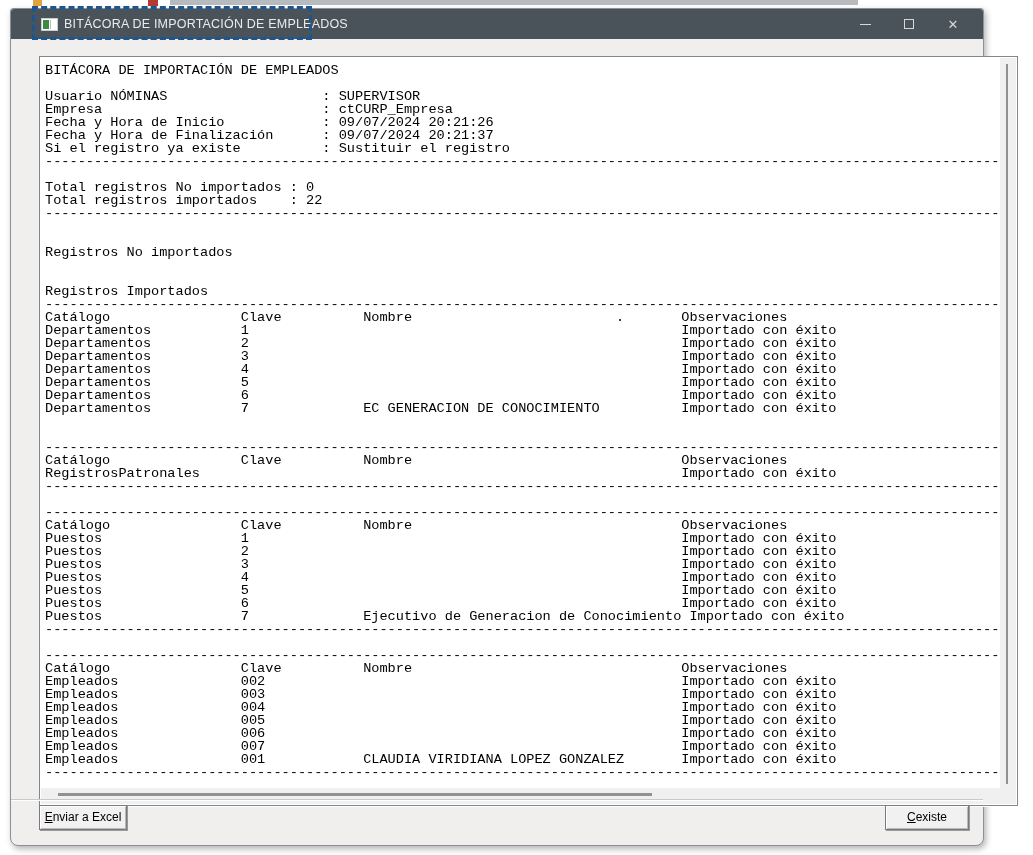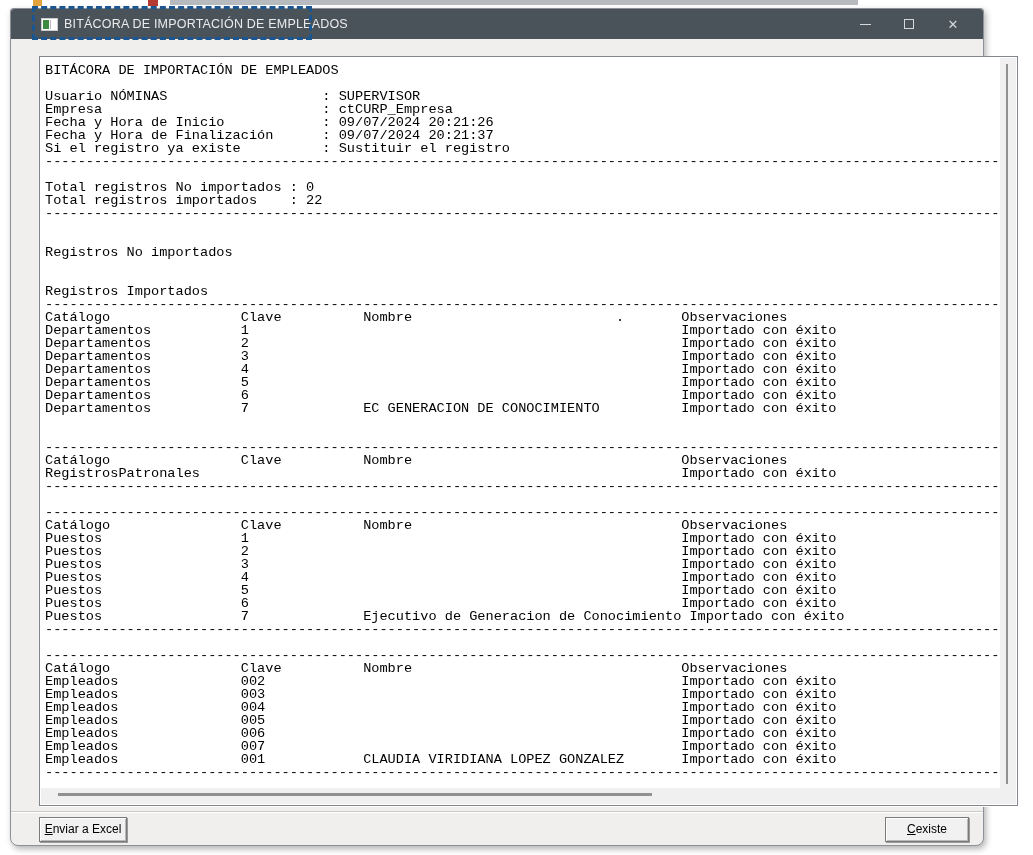--- a/index.html
+++ b/index.html
@@ -40,21 +40,21 @@
     box-shadow:1px 1px 0 #ffffff;}
   .log-view{position:absolute;left:1px;top:1px;right:17px;bottom:17px;overflow:hidden;background:var(--log_bg);}
   .log-view pre{font-family:"Liberation Mono","DejaVu Sans Mono",monospace;
     font-size:13.6px;line-height:13px;color:var(--log_text);padding:6px 0 0 4px;white-space:pre;}
   .vscroll{position:absolute;top:1px;right:1px;bottom:17px;width:16px;background:#f0f0f0;}
   .vthumb{position:absolute;left:6px;top:6px;bottom:4px;width:2px;background:var(--scrollbar_thumb);}
   .hscroll{position:absolute;left:1px;right:17px;bottom:1px;height:16px;background:#f0f0f0;}
   .hthumb{position:absolute;left:17px;top:5px;width:594px;height:3px;background:var(--scrollbar_thumb);}
   .scroll-corner{position:absolute;right:1px;bottom:1px;width:16px;height:16px;background:#f0f0f0;}
 
-  .footer{position:absolute;left:0;right:0;bottom:0;height:34px;
+  .footer{position:absolute;left:0;right:0;bottom:12px;height:34px;
     border-top:1px solid #c9c9c9;box-shadow:inset 0 1px 0 #ffffff;
     border-radius:0 0 8px 8px;}
   .btn{position:absolute;top:5px;height:25px;background:#f1f1f1;
     border:1px solid #7a7a7a;box-shadow:inset 1px 1px 0 #ffffff,inset -1px -1px 0 #b9b9b9,1px 1px 0 #9a9a9a;
     font-size:12px;color:#000;text-align:center;line-height:23px;cursor:default;white-space:nowrap;}
   .btn-excel{left:28px;width:88px;}
   .btn-close{right:14px;width:84px;}
 </style>
 </head>
 <body>

